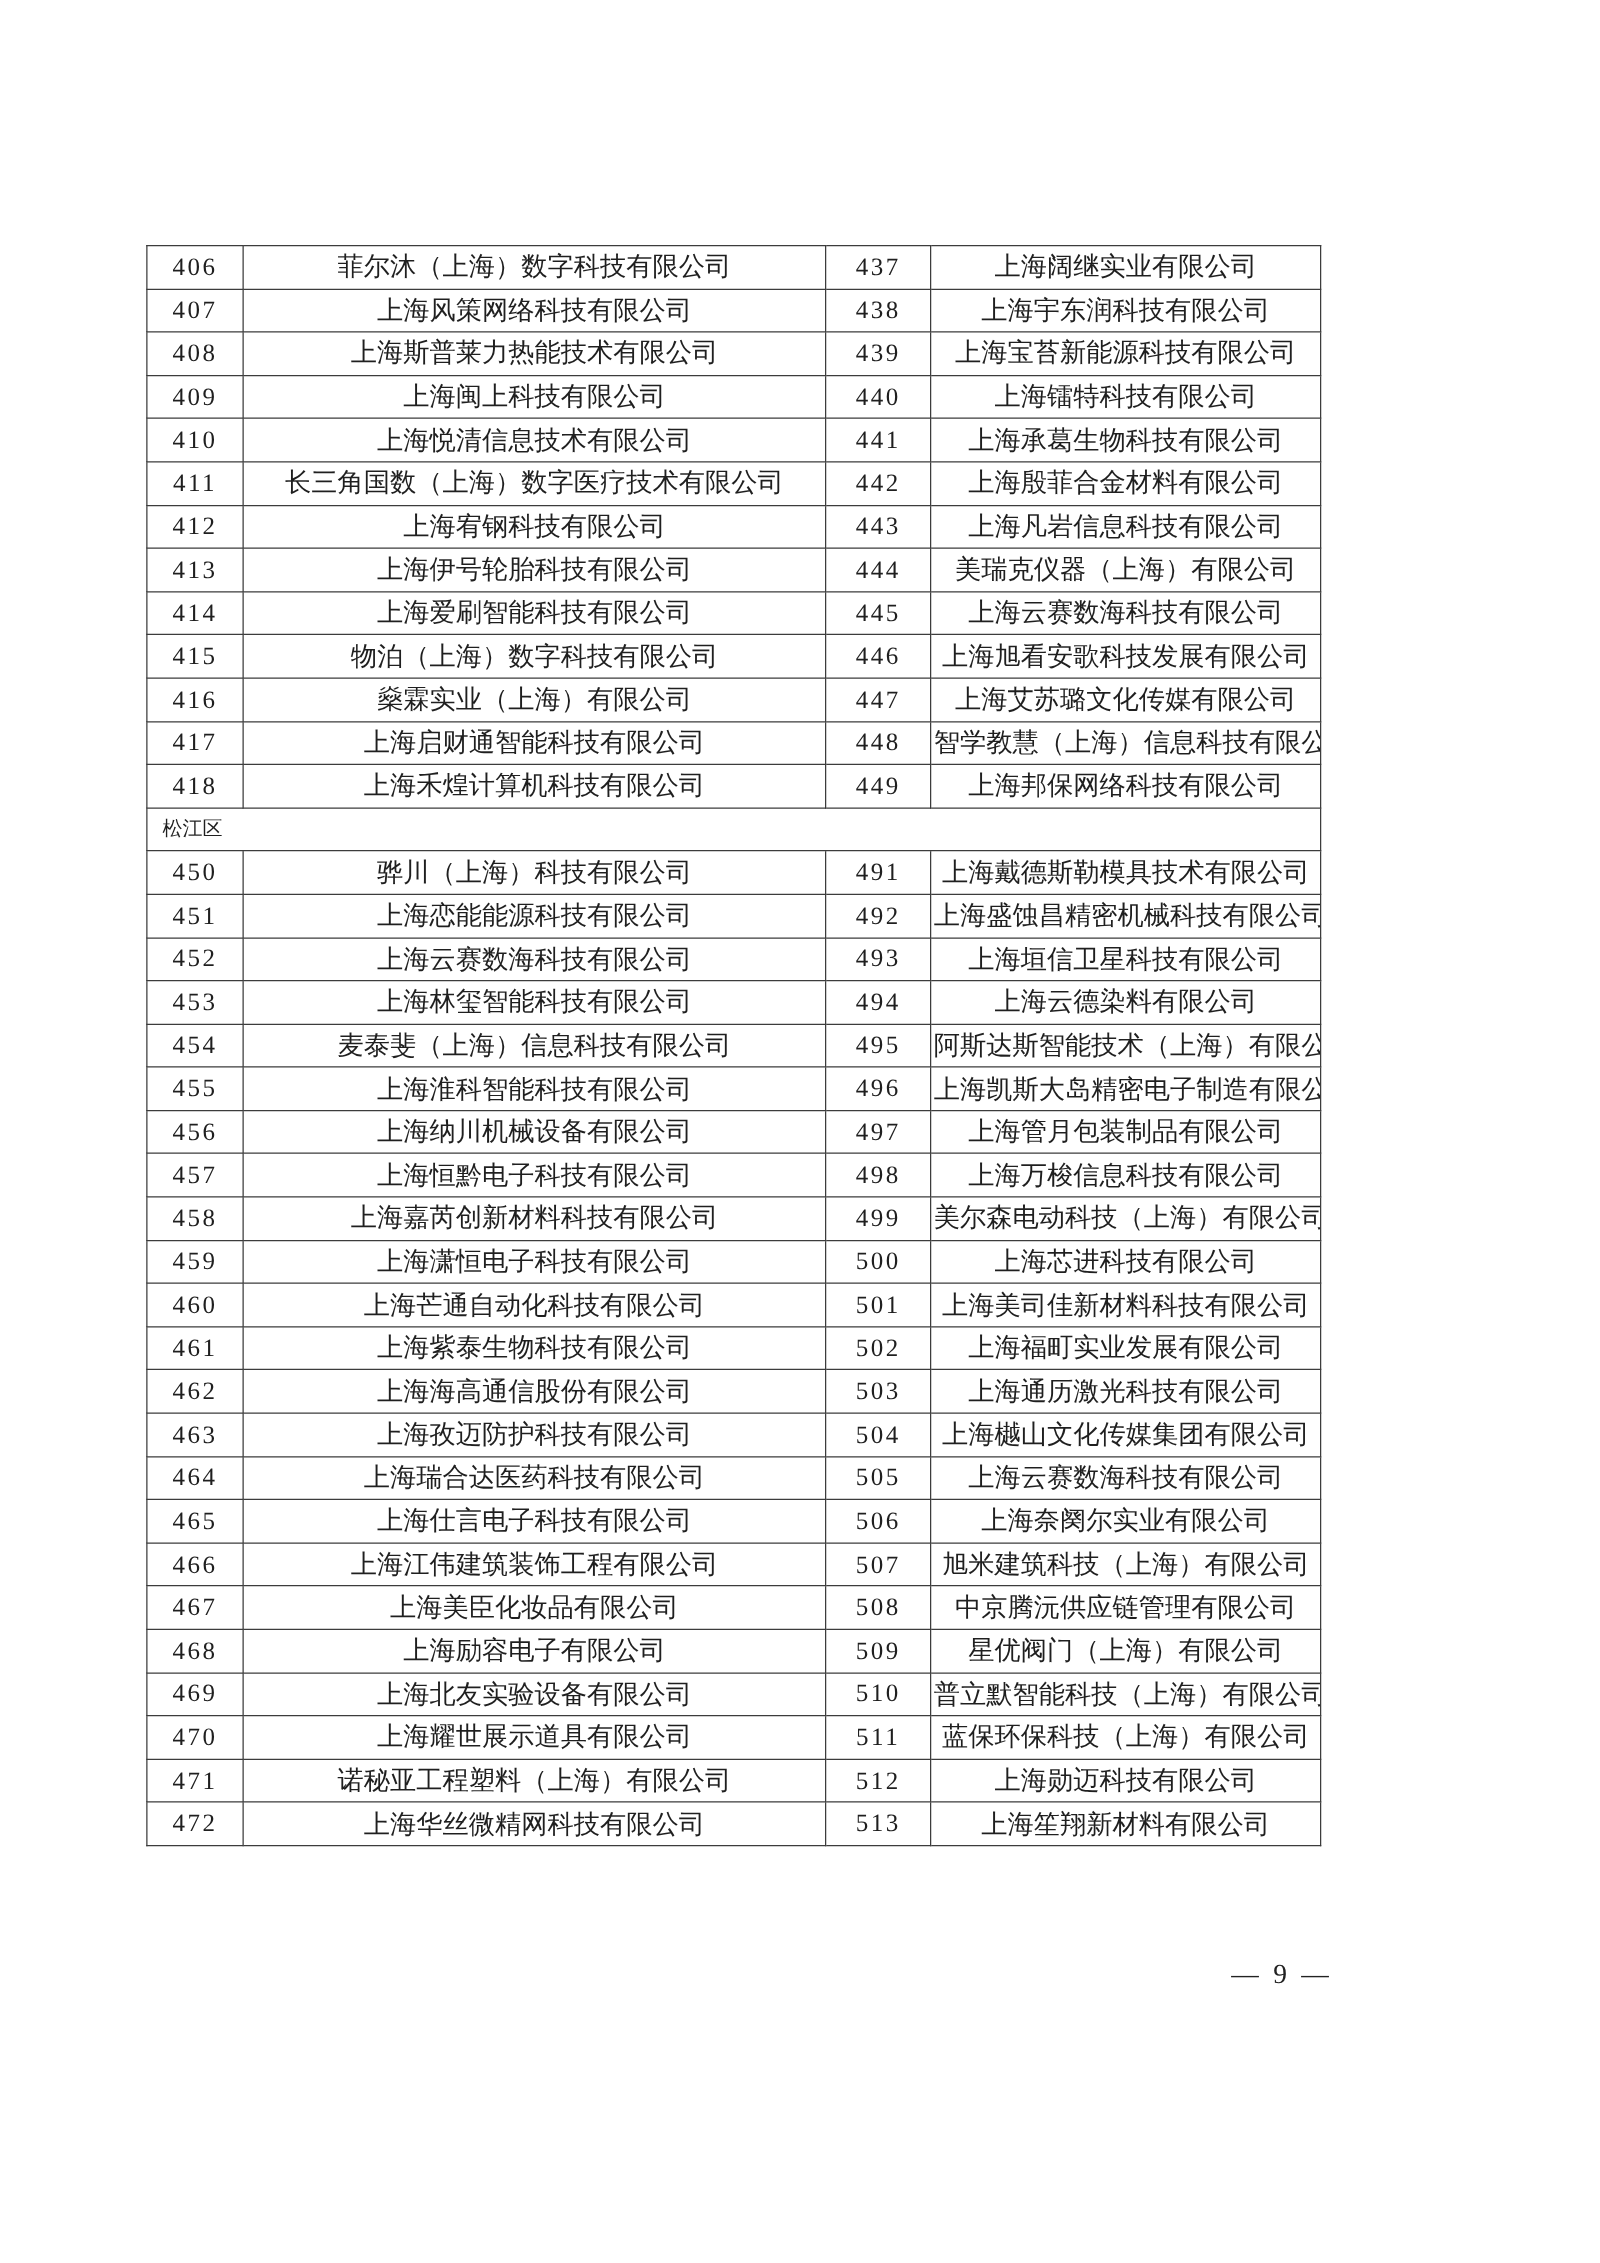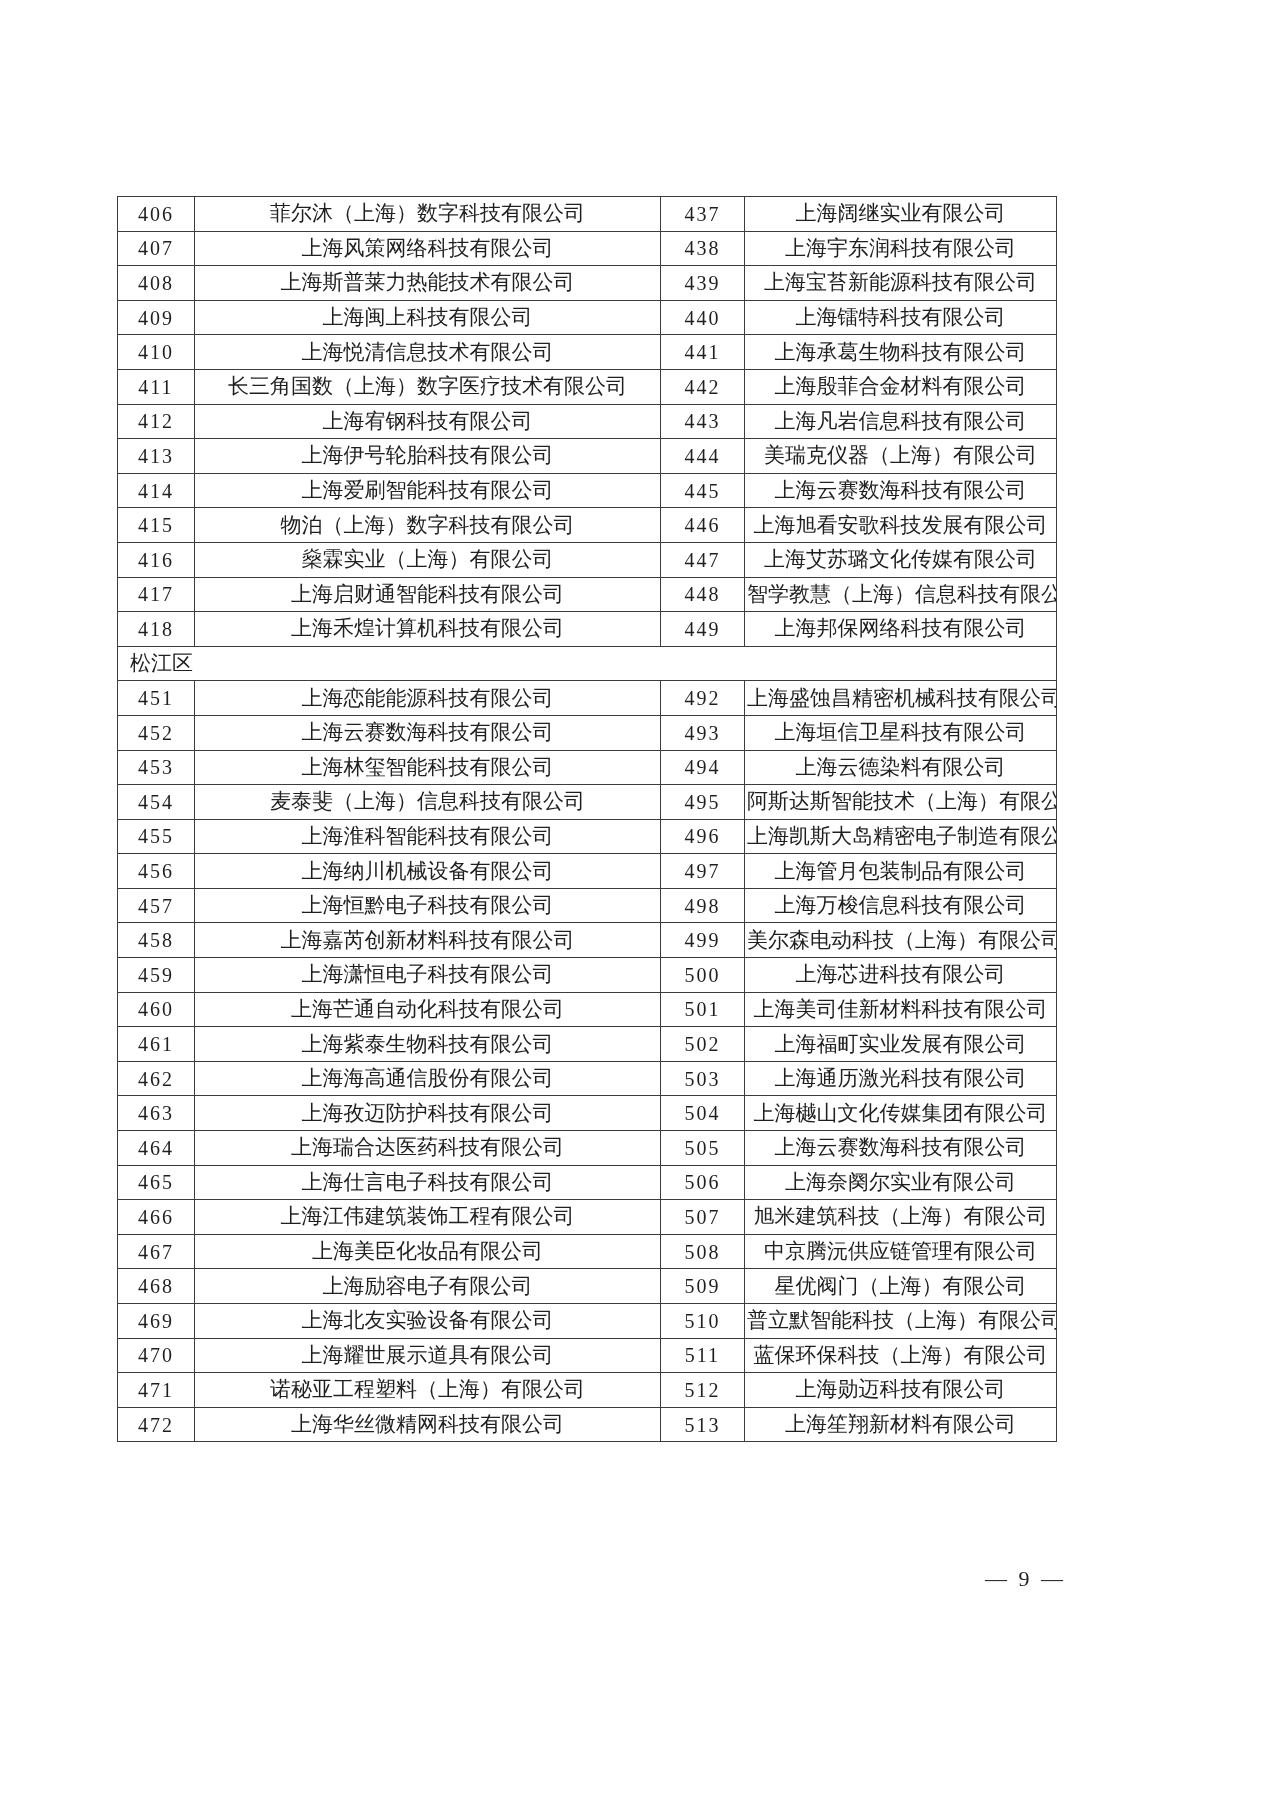--- a/index.html
+++ b/index.html
@@ -42,21 +42,21 @@
     overflow: hidden;
     color: #1f1f1f;
   }
   table.doc-table td.num-cell {
     font-size: 20px;
     letter-spacing: 2px;
   }
   table.doc-table td.district-cell {
     text-align: left;
     padding-left: 12px;
-    font-size: 21px;
+    font-size: 16px;
   }
   .page-number {
     position: absolute;
     left: 985px;
     top: 1566px;
     font-size: 22px;
     letter-spacing: 3px;
     color: #222;
     font-family: "Liberation Serif", "DejaVu Serif", serif;
   }
@@ -149,20 +149,26 @@
         <tr>
           <td class="num-cell">418</td>
           <td class="name-cell">上海禾煌计算机科技有限公司</td>
           <td class="num-cell">449</td>
           <td class="name-cell">上海邦保网络科技有限公司</td>
         </tr>
         <tr>
           <td class="district-cell" colspan="4">松江区</td>
         </tr>
         <tr>
+          <td class="num-cell">450</td>
+          <td class="name-cell">骅川（上海）科技有限公司</td>
+          <td class="num-cell">491</td>
+          <td class="name-cell">上海戴德斯勒模具技术有限公司</td>
+        </tr>
+        <tr>
           <td class="num-cell">451</td>
           <td class="name-cell">上海恋能能源科技有限公司</td>
           <td class="num-cell">492</td>
           <td class="name-cell">上海盛蚀昌精密机械科技有限公司</td>
         </tr>
         <tr>
           <td class="num-cell">452</td>
           <td class="name-cell">上海云赛数海科技有限公司</td>
           <td class="num-cell">493</td>
           <td class="name-cell">上海垣信卫星科技有限公司</td>

